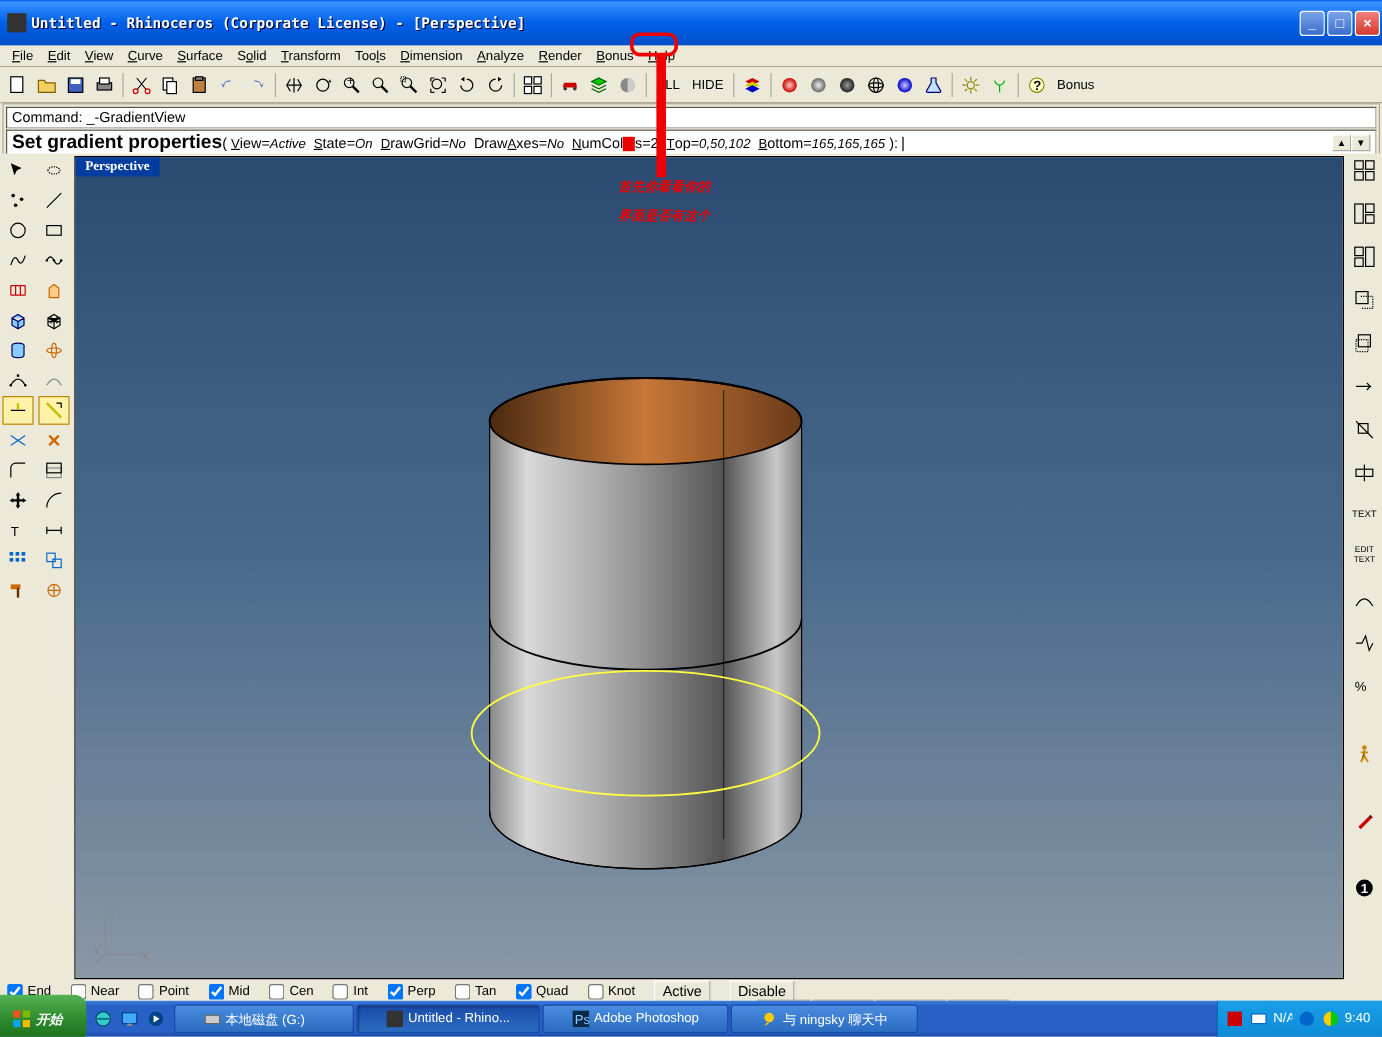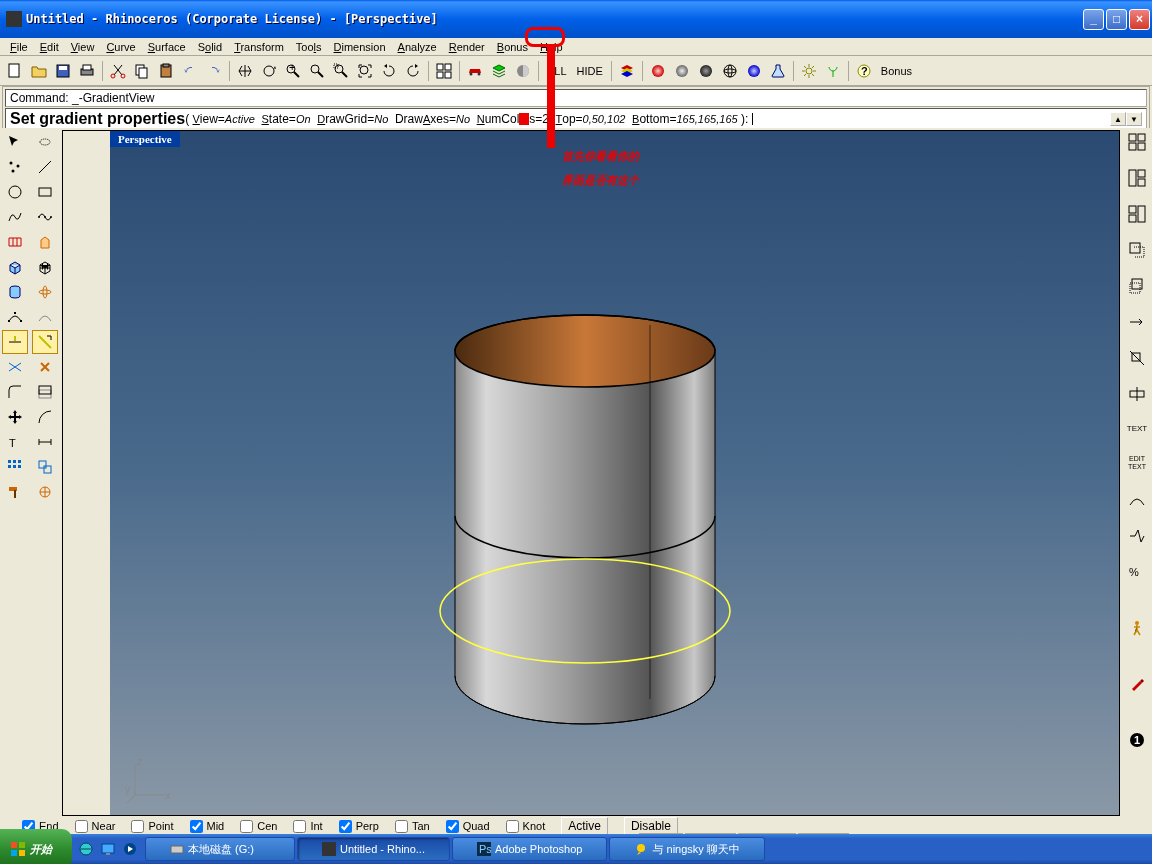--- a/index.html
+++ b/index.html
@@ -36,35 +36,35 @@
 .cmdinput .scrollbtns { display: flex; }
 .sbtn { width: 16px; height: 14px; background: #ece9d8; border: 1px outset #fff; font-size: 8px; display: flex; align-items: center; justify-content: center; }
 
 
 .workspace { position: absolute; top: 128px; left: 0; right: 0; bottom: 46px; background: #ece9d8; display: flex; }
 .lefttools { width: 30px; display: flex; flex-direction: column; align-items: center; padding-top: 2px; gap: 1px; }
 .lefttools2 { width: 30px; display: flex; flex-direction: column; align-items: center; padding-top: 2px; gap: 1px; }
 .ltbtn { width: 26px; height: 24px; border: 1px solid transparent; display: flex; align-items: center; justify-content: center; }
 .ltbtn.active { background: #fff2a8; border: 1px solid #b8860b; }
 
-.viewport { flex: 1; position: relative; border: 1px solid #000; margin: 2px; padding-left: 47px; }
+.viewport { flex: 1; position: relative; border: 1px solid #000; margin: 2px; }
 .vpcanvas { width: 100%; height: 100%; background: linear-gradient(to bottom, #2a4a72 0%, #4a6a8c 50%, #8a98a6 100%); position: relative; overflow: hidden; }
 .vplabel { position: absolute; top: 0; left: 0; background: #003d9e; color: #fff; font-family: Tahoma; font-size: 11px; font-weight: bold; padding: 2px 8px; }
 .cylinder { position: absolute; top: 175px; left: 315px; }
 .axes { position: absolute; bottom: 10px; left: 15px; }
 
 .annotation { position: absolute; top: 145px; left: 516px; color: #e00; font-family: SimHei, SimSun; font-size: 16px; font-weight: bold; font-style: italic; line-height: 24px; }
 
 .righttools { width: 30px; display: flex; flex-direction: column; align-items: center; padding-top: 2px; gap: 12px; }
 .osnapitem { display: flex; align-items: center; gap: 4px; }
 .osnapitem input { margin: 0; }
 .osnapbtn { border: 1px outset #fff; background: #ece9d8; padding: 1px 6px; font-size: 12px; }
 .colorbox { width: 10px; height: 10px; background: #000; display: inline-block; vertical-align: middle; margin-right: 4px; }
 
-.bottombars { position: absolute; bottom: 18px; left: 16px; right: 0; height: 28px; }
+.bottombars { position: absolute; bottom: 18px; left: 0; right: 0; height: 28px; }
 .row1 { height: 16px; display: flex; align-items: center; padding-left: 6px; gap: 16px; font-size: 12px; }
 .row2 { height: 16px; display: flex; align-items: center; padding-left: 6px; font-size: 12px; gap: 0; margin-top: -2px; }
 .row2 .cell { padding: 0 6px; }
 .row2 .cell.mid { flex: 1; }
 .row2 .statusbtn { border: 1px solid #aca899; padding: 0 8px; margin-left: 2px; font-family: SimSun, monospace; }
 .row2 .statusbtn.bold { font-weight: bold; }
 
 
 .taskbar { position: absolute; bottom: 0; left: 0; right: 0; height: 30px; background: linear-gradient(to bottom, #3a81dd 0%, #2860c5 15%, #2860c5 85%, #1a4aa8 100%); display: flex; align-items: center; }
 .startbtn { height: 40px; background: linear-gradient(to bottom, #54b354 0%, #2e8b2e 50%, #1a6b1a 100%); color: white; font-style: italic; font-weight: bold; font-size: 16px; font-family: SimHei; padding: 0 20px 0 10px; border-radius: 0 10px 10px 0; display: flex; align-items: center; gap: 4px; }
@@ -788,13 +788,32 @@
       </svg>
     <span>Adobe Photoshop</span>
   </div>
   <div class="taskbtn">
     <svg width="14" height="14">
         <circle cx="7" cy="6" r="4" fill="#fc0"></circle>
         <path d="M5 10l-2 3 4-2" fill="#fc0"></path>
       </svg>
     <span>与 ningsky 聊天中</span>
   </div>
+  <div class="systray">
+    <svg class="trayicon" width="16" height="16">
+        <rect x="2" y="2" width="12" height="12" fill="#c00"></rect>
+      </svg>
+    <svg class="trayicon" width="16" height="16">
+        <rect x="2" y="4" width="12" height="8" fill="#fff" stroke="#06c"></rect>
+      </svg>
+    <svg class="trayicon" width="16" height="16">
+        <text x="0" y="11" font-size="8" fill="#fff">N/A</text>
+      </svg>
+    <svg class="trayicon" width="16" height="16">
+        <circle cx="8" cy="8" r="6" fill="#06c"></circle>
+      </svg>
+    <svg class="trayicon" width="16" height="16">
+        <path d="M8 2a6 6 0 0 1 0 12" fill="#0c0"></path>
+        <path d="M8 2a6 6 0 0 0 0 12" fill="#fc0"></path>
+      </svg>
+    <span class="clock">9:40</span>
+  </div>
 </div>
 
 </body></html>

